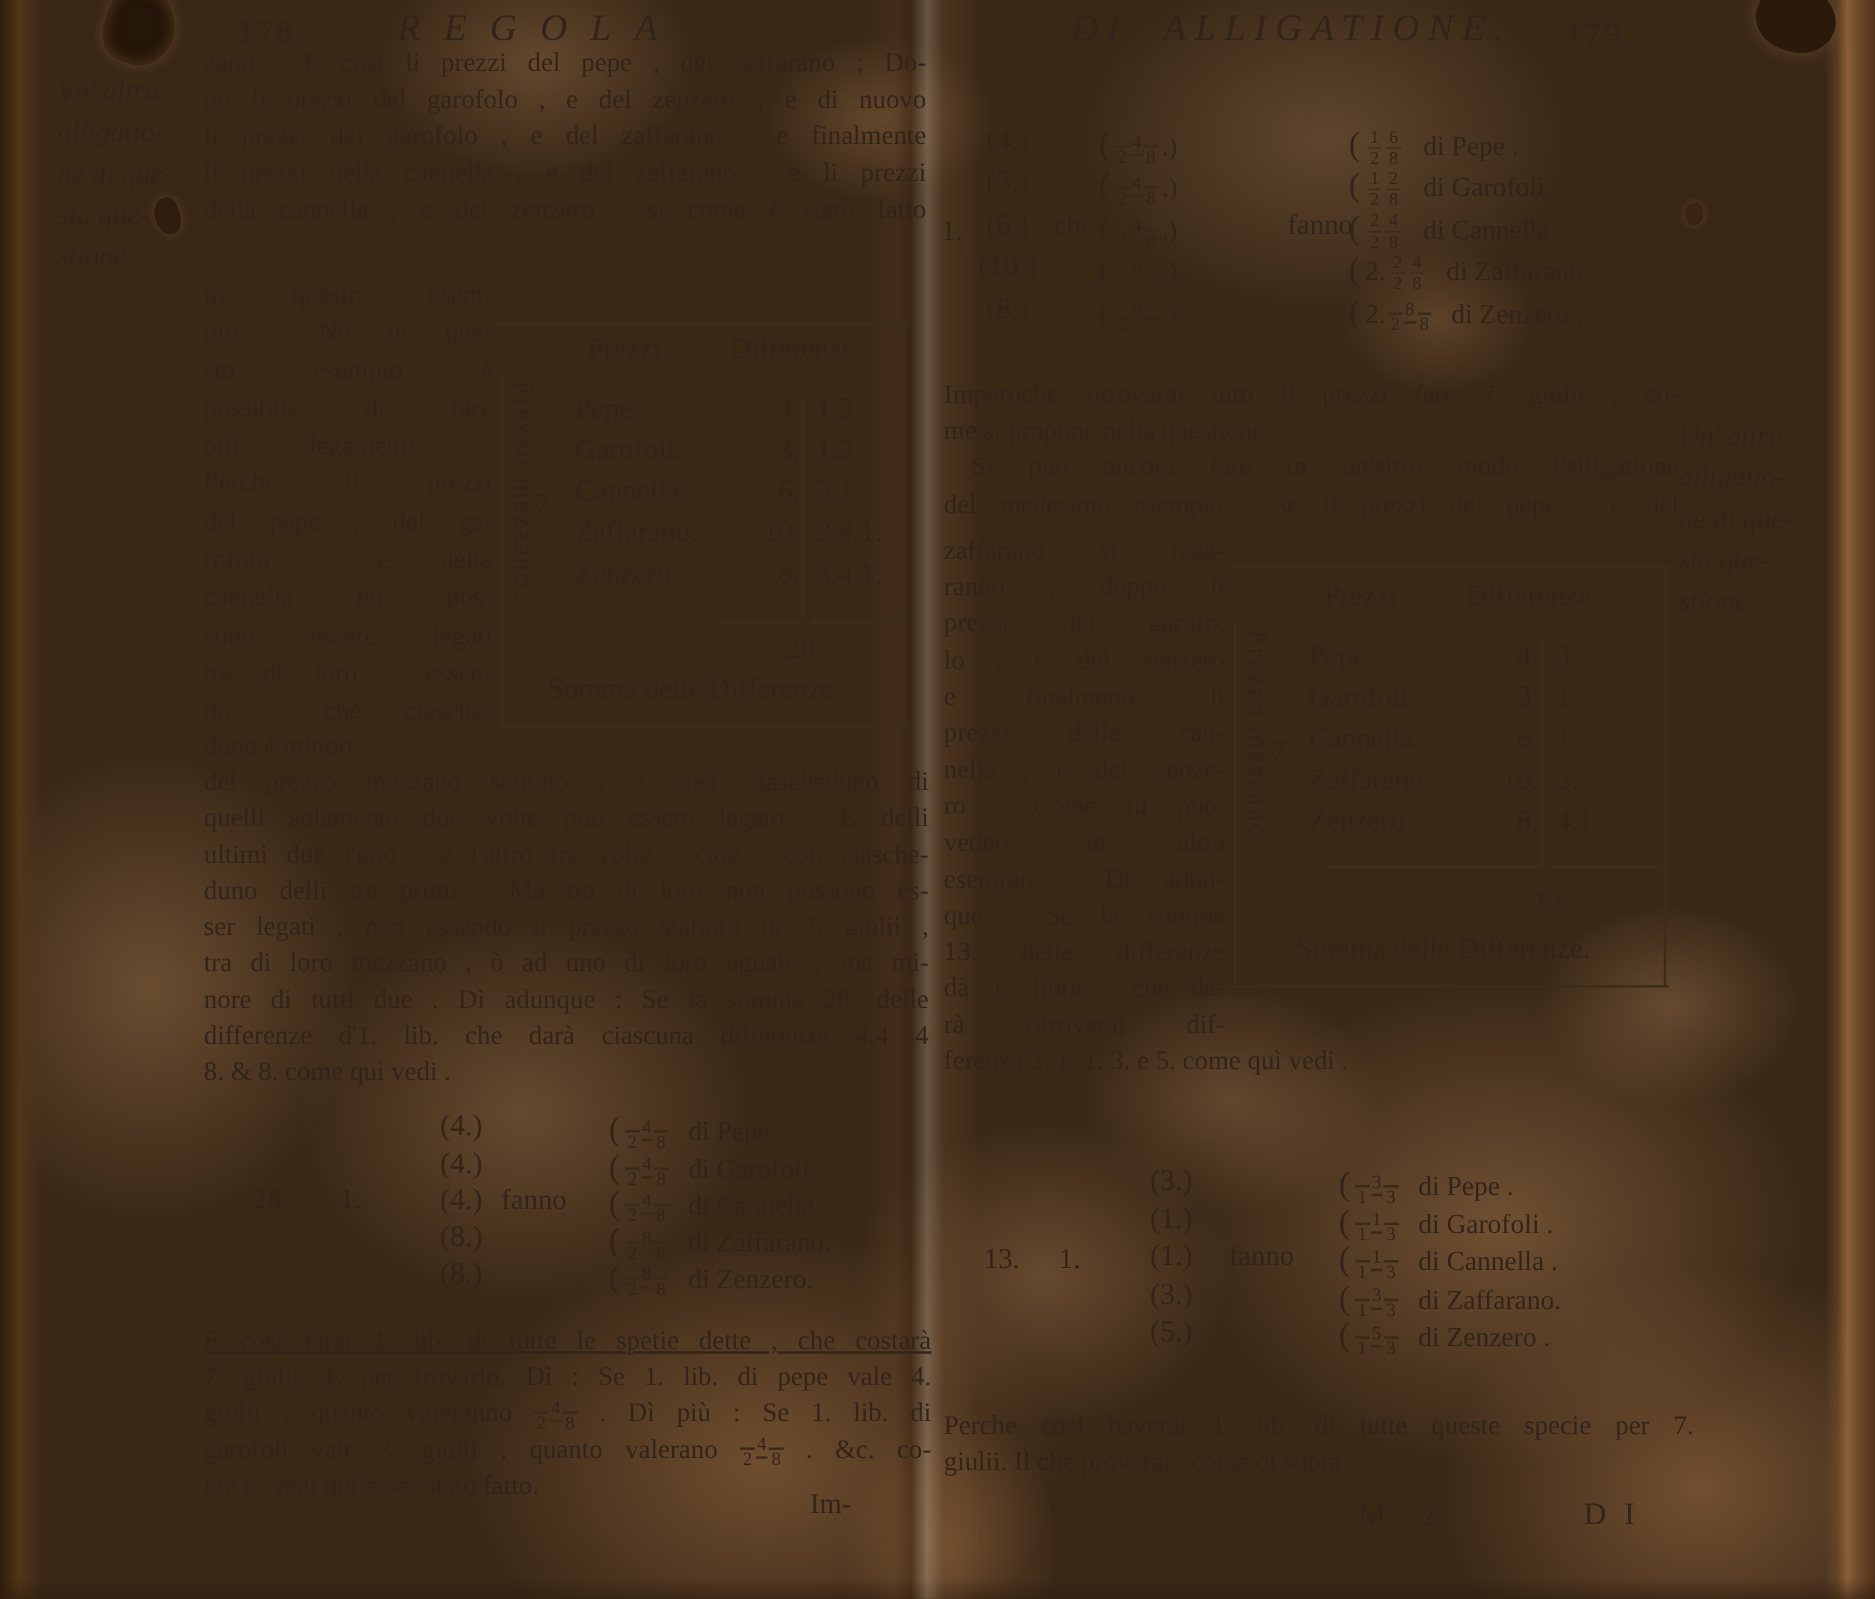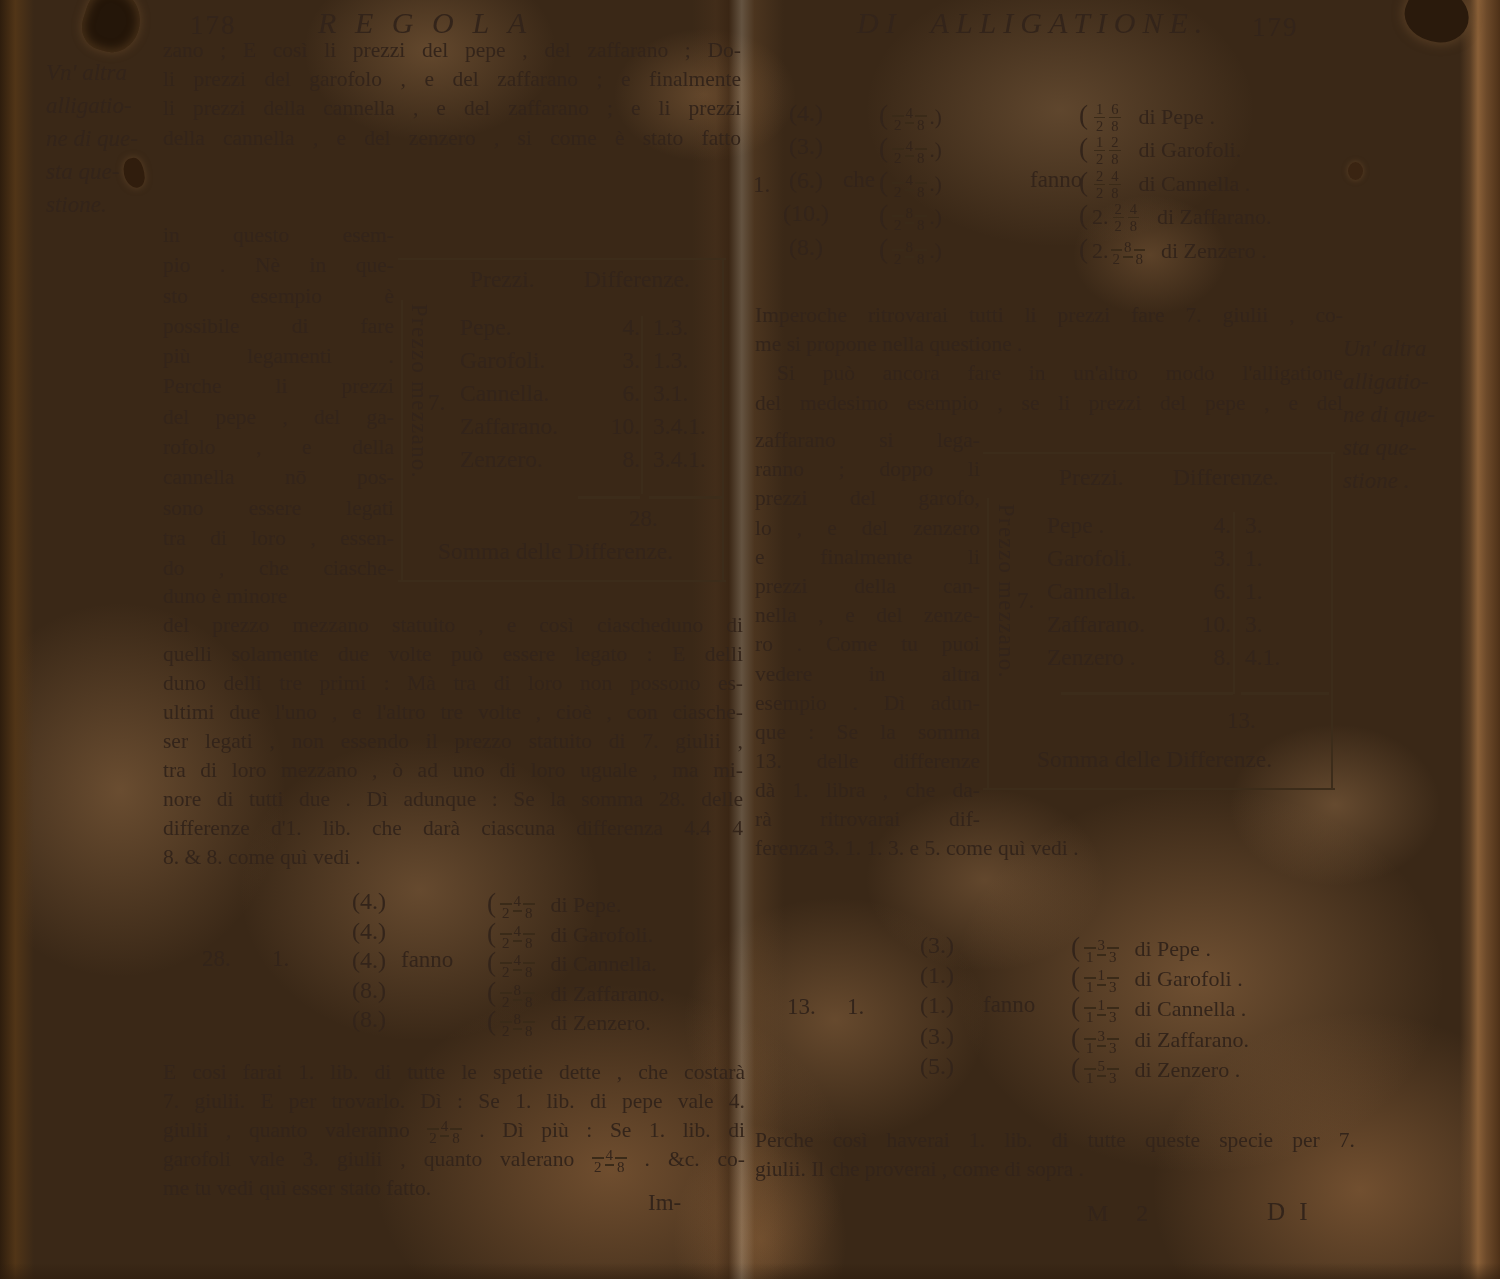--- a/index.html
+++ b/index.html
@@ -111,20 +111,21 @@
     <div class="mnote" style="left:46px;top:56px;">
         <span class="mline" style="display:block;">Vn' altra</span>
         <span class="mline" style="display:block;">alligatio-</span>
         <span class="mline" style="display:block;">ne di que-</span>
         <span class="mline" style="display:block;">sta que-</span>
         <span class="mline" style="display:block;">stione.</span>
       </div>
 
     <div class="col" style="left:163px;top:38px;width:578px;">
         <div class="ln" style="height:29.2px;">zano ; E così li prezzi del pepe , del zaffarano ; Do-</div>
+        <div class="ln" style="height:29.2px;">pò li prezzi del garofolo , e del zenzero ; e di nuovo</div>
         <div class="ln" style="height:29.2px;">li prezzi del garofolo , e del zaffarano ; e finalmente</div>
         <div class="ln" style="height:29.2px;">li prezzi della cannella , e del zaffarano ; e li prezzi</div>
         <div class="ln" style="height:29.2px;">della cannella , e del zenzero , si come è stato fatto</div>
       </div>
 
     <div class="col" style="left:163px;top:223px;width:231px;">
         <div class="ln" style="height:30.3px;">in questo esem-</div>
         <div class="ln" style="height:30.3px;">pio . Nè in que-</div>
         <div class="ln" style="height:30.3px;">sto esempio è</div>
         <div class="ln" style="height:30.3px;">possibile di fare</div>
@@ -178,22 +179,22 @@
       <div class="t-sumrule" style="left:251px;top:238px;width:74px;"></div>
       <span class="t-sum" style="left:231px;top:248px;">28.</span>
       <div class="t-sumlab" style="left:40px;top:280px;">Somma delle Differenze.</div>
       <div class="t-rule" style="top:322px;"></div>
     </div>
 
     <div class="col" style="left:163px;top:584px;width:580px;">
         <div class="ln nj" style="height:29px;">duno è minore</div>
         <div class="ln" style="height:29px;">del prezzo mezzano statuito , e così ciascheduno di</div>
         <div class="ln" style="height:29px;">quelli solamente due volte può essere legato : E delli</div>
+        <div class="ln" style="height:29px;">ultimi due l'uno , e l'altro tre volte , cioè , con ciasche-</div>
         <div class="ln" style="height:29px;">duno delli tre primi : Mà tra di loro non possono es-</div>
-        <div class="ln" style="height:29px;">ultimi due l'uno , e l'altro tre volte , cioè , con ciasche-</div>
         <div class="ln" style="height:29px;">ser legati , non essendo il prezzo statuito di 7. giulii ,</div>
         <div class="ln" style="height:29px;">tra di loro mezzano , ò ad uno di loro uguale , ma mi-</div>
         <div class="ln" style="height:29px;">nore di tutti due . Dì adunque : Se la somma 28. delle</div>
         <div class="ln" style="height:29px;">differenze d'1. lib. che darà ciascuna differenza 4.4 4</div>
         <div class="ln nj" style="height:29px;">8. &amp; 8. come quì vedi .</div>
       </div>
 
     <div class="fblock" style="left:165px;top:888px;width:565px;height:155px;">
       <span class="flabel" style="left:37px;top:58px;">28.</span>
       <span class="flabel" style="left:107px;top:58px;">1.</span>
@@ -220,21 +221,21 @@
         </div>
           <div class="f-row" style="height:29.6px;">
           <span class="fq" style="left:175px;width:58px;">(8.)</span>
           <span class="ffan" style="left:236px;"></span>
           <span class="fres" style="left:322px;"><span class="op">(</span><span><span class="fr"><span class="dn">2</span><span class="nu">8</span><span class="dn">8</span></span></span><span class="flab">di Zenzero.</span></span>
         </div>
         </div>
     </div>
 
     <div class="col" style="left:163px;top:1060px;width:582px;">
-        <div class="ln" style="height:29px;">E cosi farai 1. lib. di tutte le spetie dette , che costarà</div>
+        <div class="ln" style="height:29px;text-decoration:underline;">E cosi farai 1. lib. di tutte le spetie dette , che costarà</div>
         <div class="ln" style="height:29px;">7. giulii. E per trovarlo. Dì : Se 1. lib. di pepe vale 4.</div>
         <div class="ln" style="height:29px;">giulii , quanto valeranno <span class="fr"><span class="dn">2</span><span class="nu">4</span><span class="dn">8</span></span> . Dì più : Se 1. lib. di</div>
         <div class="ln" style="height:29px;">garofoli vale 3. giulii , quanto valerano <span class="fr"><span class="dn">2</span><span class="nu">4</span><span class="dn">8</span></span> . &amp;c. co-</div>
         <div class="ln nj" style="height:29px;">me tu vedi quì esser stato fatto.</div>
       </div>
 
     <span class="catch" style="left:648px;top:1190px;">Im-</span>
   </div>
 
   <div class="pg" style="left:745px;top:0;width:755px;height:1279px;">

